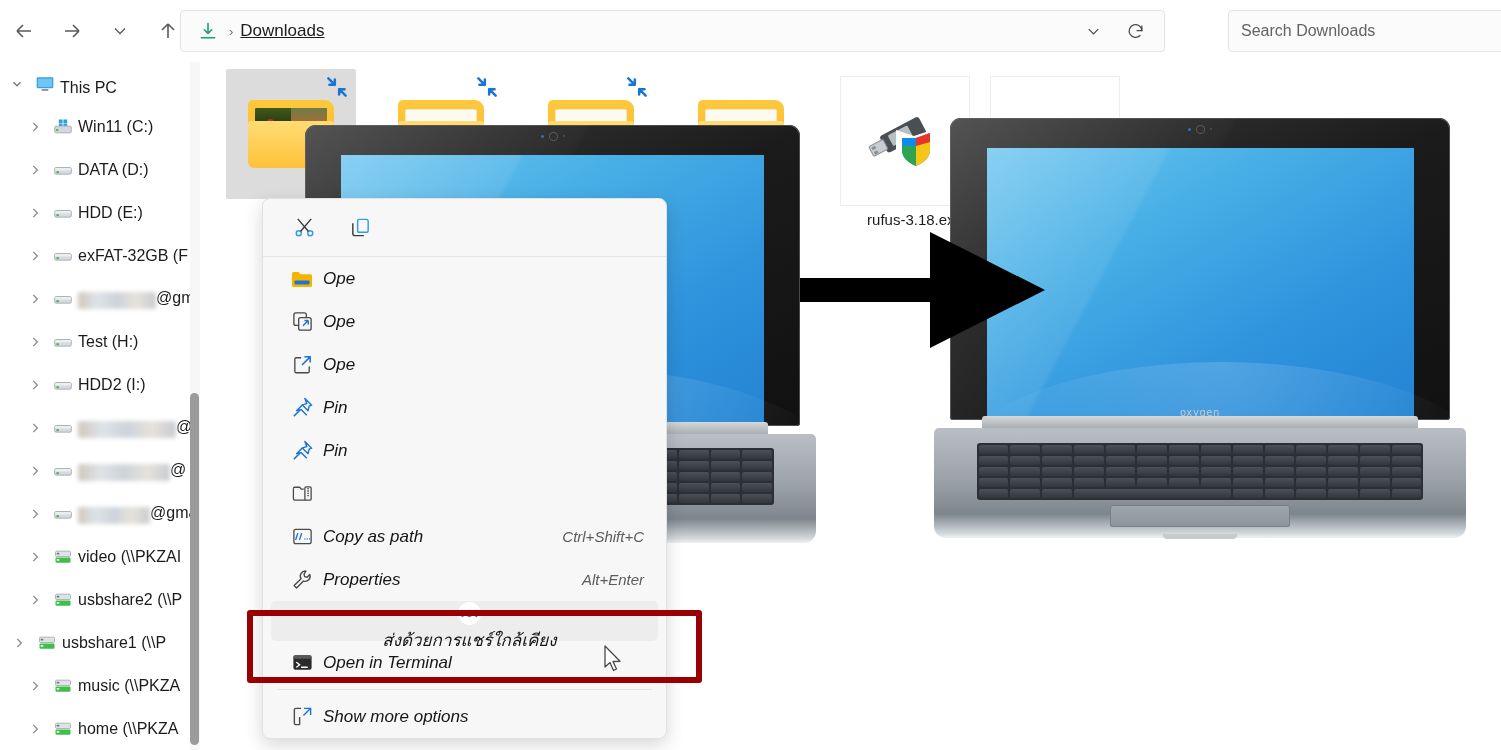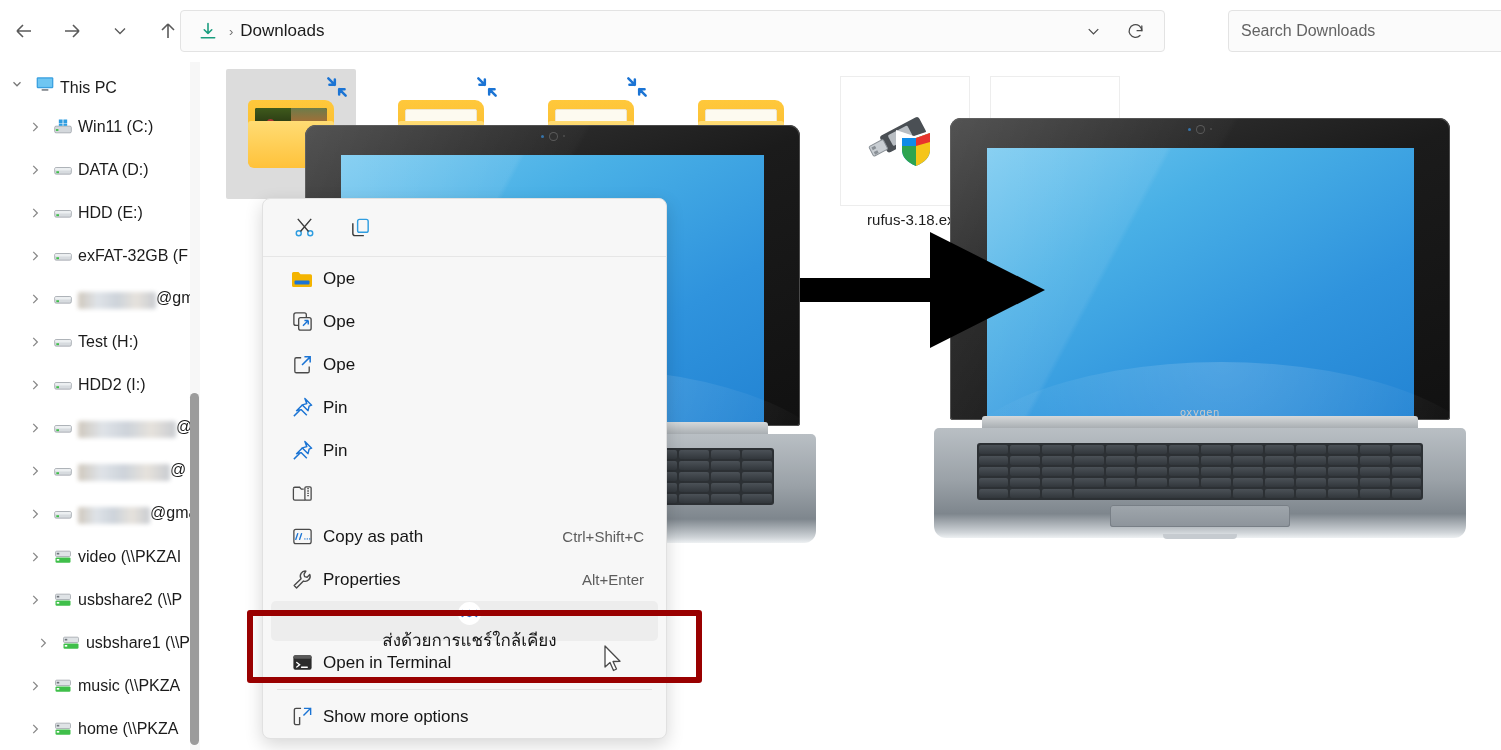--- a/index.html
+++ b/index.html
@@ -23,21 +23,21 @@
   .navbtn svg { display: block; }
   .nav-group { display: flex; align-items: center; margin-left: 0px; }
 
   .addressbar {
     position: absolute; left: 180px; top: 10px; width: 985px; height: 42px;
     border: 1px solid #e3e3e3; border-radius: 4px; background: #fbfbfb;
     display: flex; align-items: center; padding: 0 8px;
   }
   .crumb-icon { width: 26px; height: 26px; display:flex; align-items:center; justify-content:center; margin-left: 6px;}
   .crumb-sep { color: #707070; font-size: 13px; margin: 0 7px 0 8px; }
-  .crumb-text { font-size: 17px; color: #1c1c1c; }
+  .crumb-text { font-size: 17px; color: #1c1c1c; text-decoration: underline; }
   .addr-right { margin-left: auto; display: flex; align-items: center; }
   .addr-ic { width: 42px; height: 40px; display:flex; align-items:center; justify-content:center; color:#4a4a4a;}
 
   .searchbox {
     position: absolute; left: 1228px; top: 10px; width: 290px; height: 42px;
     border: 1px solid #e3e3e3; border-radius: 4px; background: #fbfbfb;
     display: flex; align-items: center; padding: 0 12px;
   }
   .searchbox span { font-size: 16px; color: #636363; }
 
@@ -113,20 +113,21 @@
     background:#fff; border: 2px solid #2b57c9; border-radius: 2px;
     color: #2b57c9; font-size: 11px; font-weight: bold; display:flex; align-items:center; justify-content:center;
   }
 
   
   .ctxmenu {
     position: absolute; left: 262px; top: 198px; width: 405px;
     background: #f7f7f7; border: 1px solid #e1e1e1; border-radius: 8px;
     box-shadow: 0 6px 18px rgba(0,0,0,0.16);
     overflow: hidden;
+    font-style: italic;
   }
   .ctx-toprow {
     display: flex; align-items: center; height: 58px; padding-left: 16px; gap: 6px;
     border-bottom: 1px solid #e6e6e6;
   }
   .ctx-topbtn { width: 50px; height: 42px; display: flex; align-items: center; justify-content: center; border-radius: 5px; }
   .ctx-item {
     display: flex; align-items: center; height: 43px; padding-left: 18px; position: relative;
   }
   .ctx-item.hl { background: #ededed; margin: 0 8px; border-radius: 5px; height: 40px; padding-left: 10px; flex-direction: column; }
@@ -454,21 +455,21 @@
         <div class="tree-ico">
           <svg xmlns="http://www.w3.org/2000/svg" width="22" height="20" viewBox="0 0 24 24">
             <rect x="3" y="5" width="18" height="6.4" rx="1.4" fill="#dfe3e6" stroke="#9aa0a6" stroke-width="0.9"></rect>
             <rect x="3" y="12.5" width="18" height="6.4" rx="1.4" fill="#3fbf4a"></rect>
             <rect x="4.5" y="7" width="3" height="2" fill="#6c7278"></rect>
             <rect x="4.5" y="14.4" width="3" height="2" fill="#ffffff"></rect>
           </svg>
         </div>
         <div class="tree-label">usbshare2 (\\P</div>
       </div>
-      <div class="tree-item lvl1" style="padding-left: 6px; justify-content: flex-end;">
+      <div class="tree-item lvl1" style="padding-left: 6px;">
         <div class="chev">
           <svg width="14" height="14" viewBox="0 0 24 24" fill="none" stroke="#888" stroke-width="2.2">
             <path d="M9 5l7 7-7 7"></path>
           </svg>
         </div>
         <div class="tree-ico">
           <svg xmlns="http://www.w3.org/2000/svg" width="22" height="20" viewBox="0 0 24 24">
             <rect x="3" y="5" width="18" height="6.4" rx="1.4" fill="#dfe3e6" stroke="#9aa0a6" stroke-width="0.9"></rect>
             <rect x="3" y="12.5" width="18" height="6.4" rx="1.4" fill="#3fbf4a"></rect>
             <rect x="4.5" y="7" width="3" height="2" fill="#6c7278"></rect>

